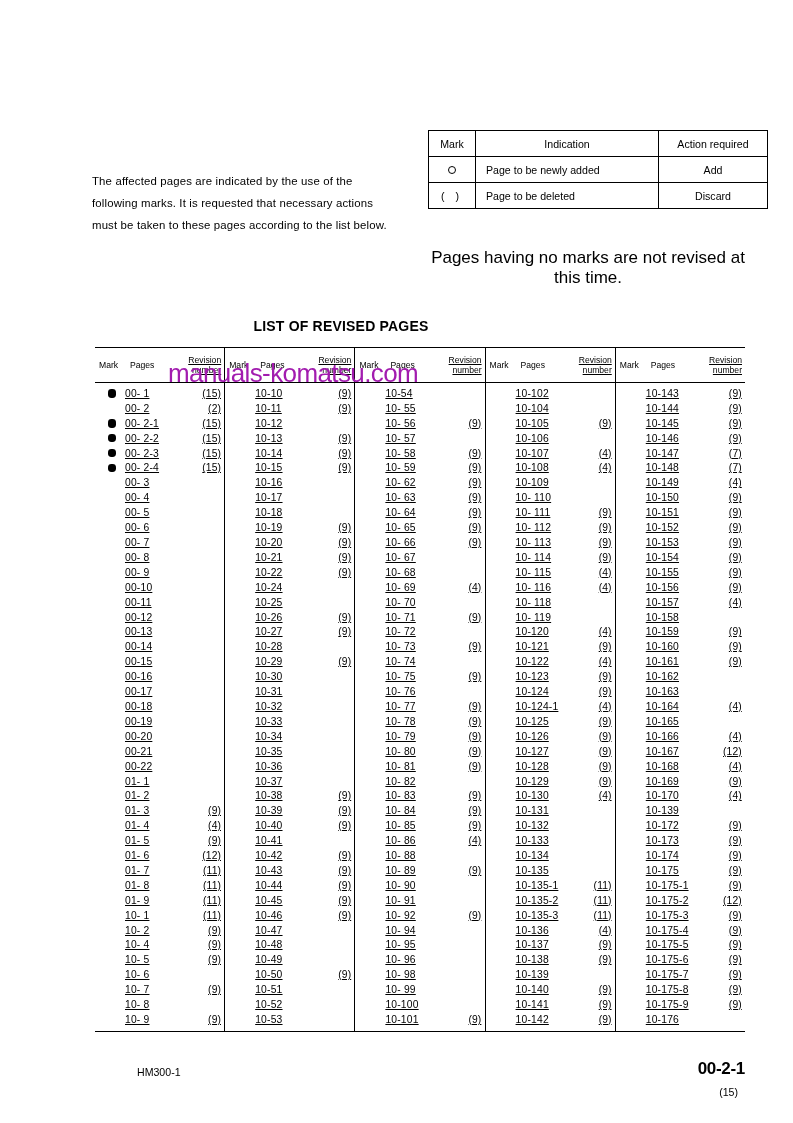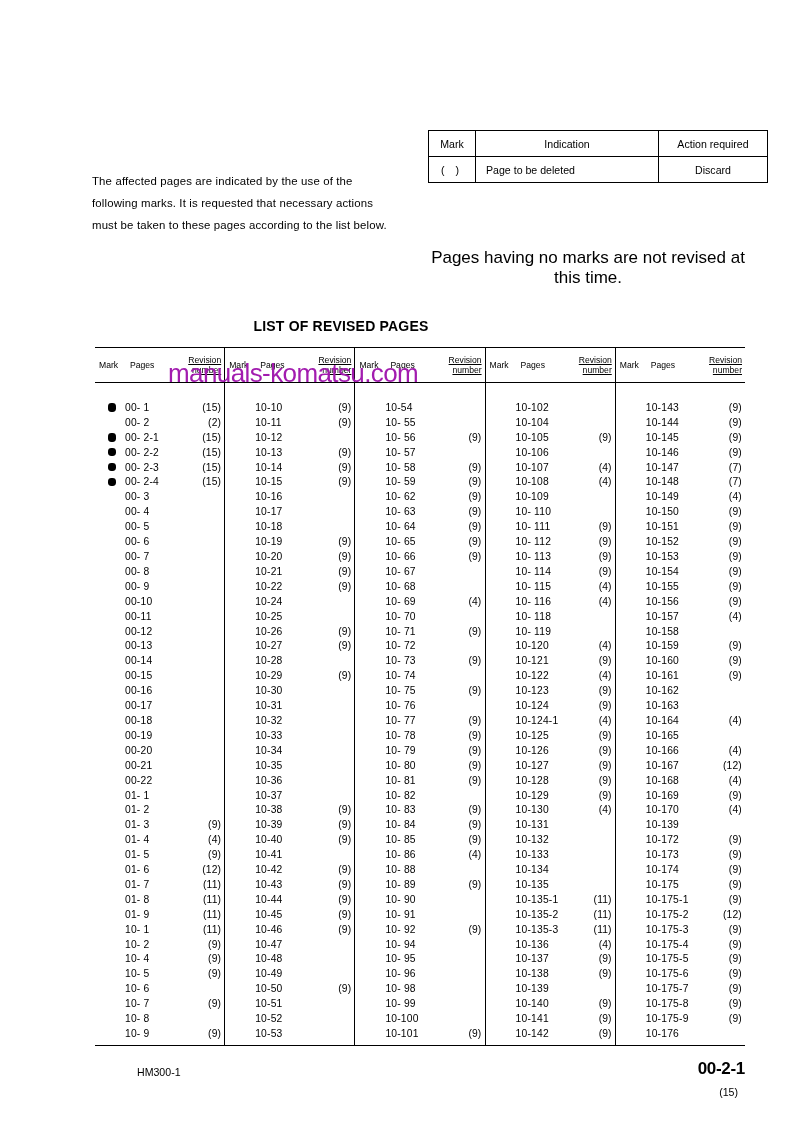--- a/index.html
+++ b/index.html
@@ -101,22 +101,23 @@
   }
   #pages-table .blockcol:first-child { border-left: none; }
 
   #pages-table thead .hdrrow td {
     border-top: 1.6px solid #000;
     border-bottom: 1.6px solid #000;
     height: 34px;
   }
   #pages-table tbody .bodyrow td {
     border-bottom: 1.6px solid #000;
-    padding-top: 17px;
+    padding-top: 3px;
     padding-bottom: 4px;
+    text-decoration: underline;
   }
 
   .hdr-inner {
     display: flex;
     align-items: center;
     font-size: 8.6px;
     height: 34px;
     padding: 0 3px 0 4px;
     box-sizing: border-box;
   }
@@ -195,20 +196,27 @@
 
 <table id="legend-table">
   <thead>
     <tr>
       <th class="c-mark">Mark</th>
       <th class="c-ind">Indication</th>
       <th class="c-act">Action required</th>
     </tr>
   </thead>
   <tbody>
+    <tr>
+      <td class="c-mark">
+        <span class="glyph-open"></span>
+      </td>
+      <td class="c-ind">Page to be newly added</td>
+      <td class="c-act">Add</td>
+    </tr>
     <tr>
       <td class="c-mark glyph-paren">( )</td>
       <td class="c-ind">Page to be deleted</td>
       <td class="c-act">Discard</td>
     </tr>
   </tbody>
 </table>
 
 <div id="legend-note">Pages having no marks are not revised at this time.</div>
 

